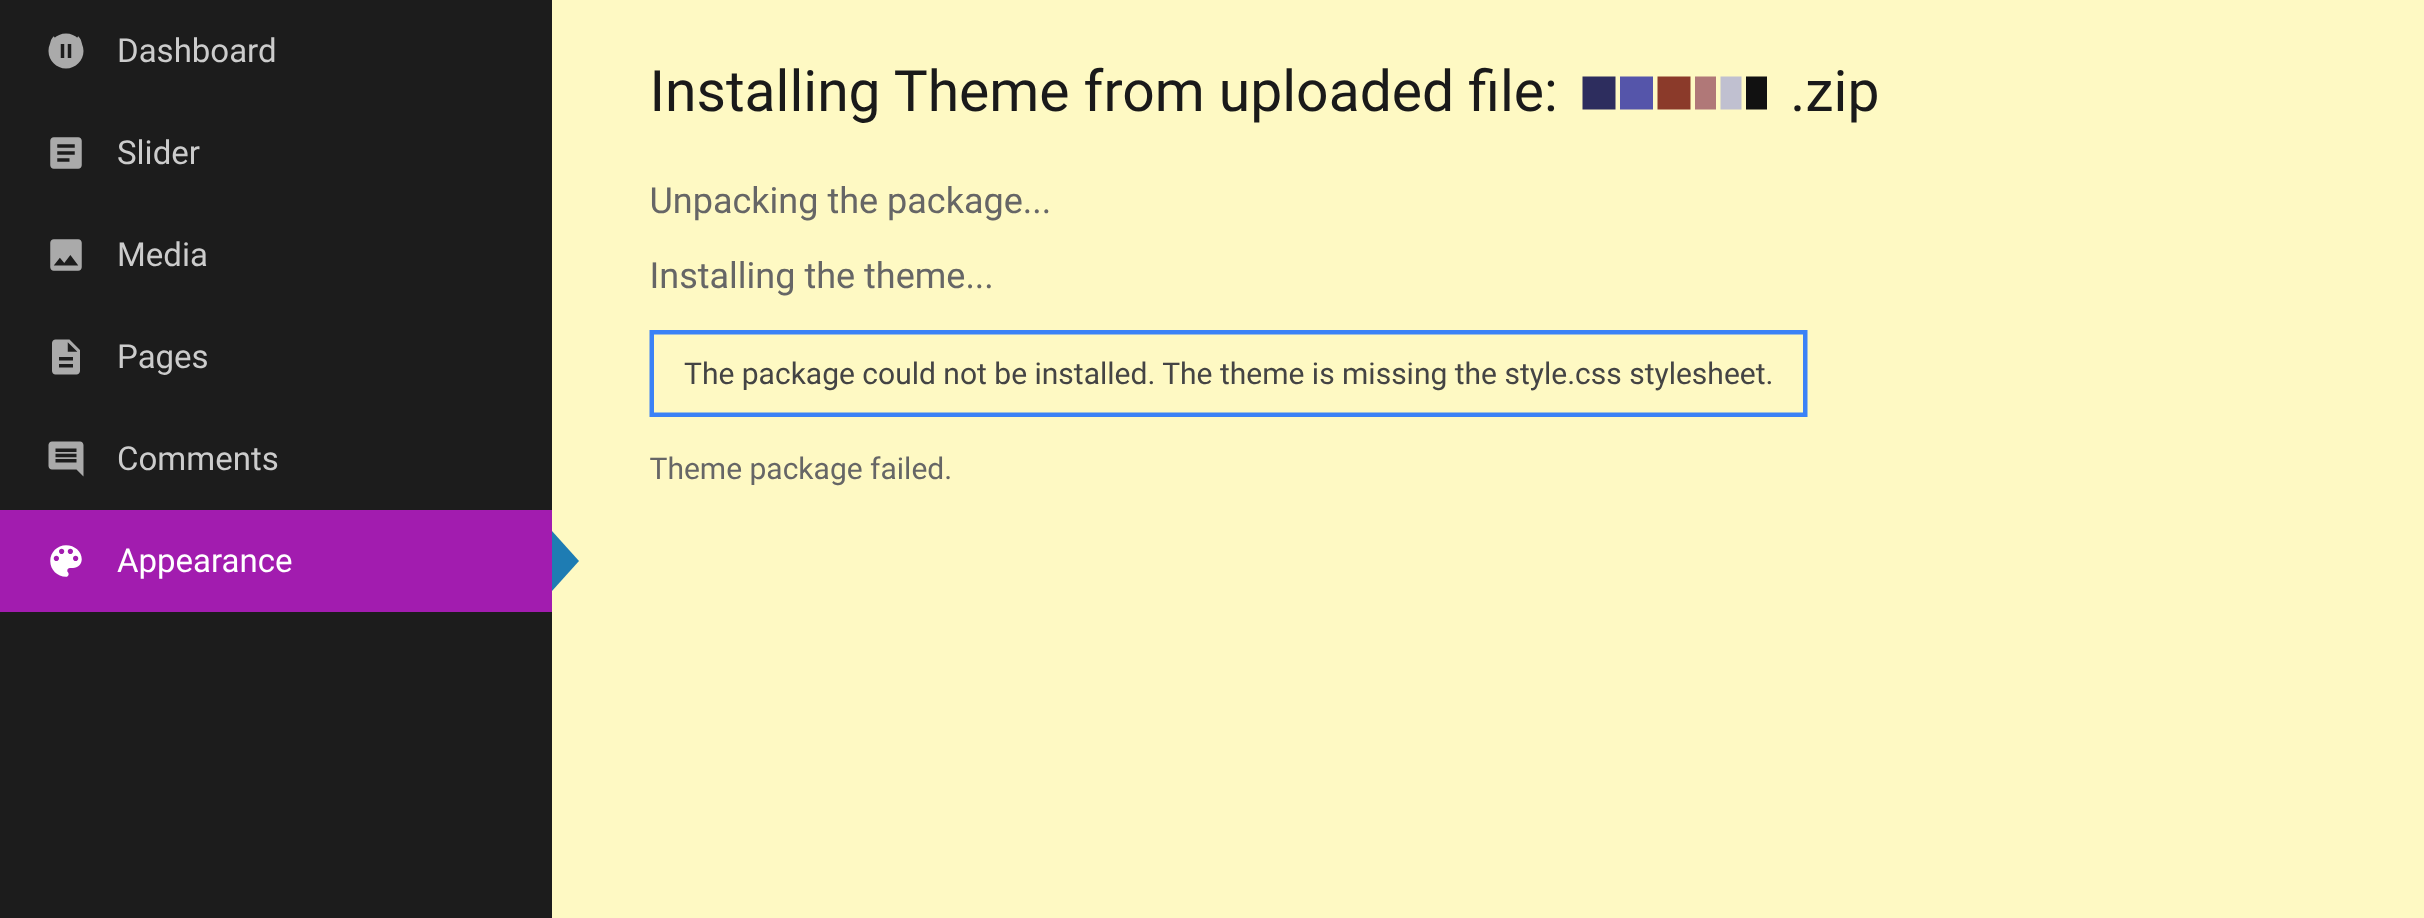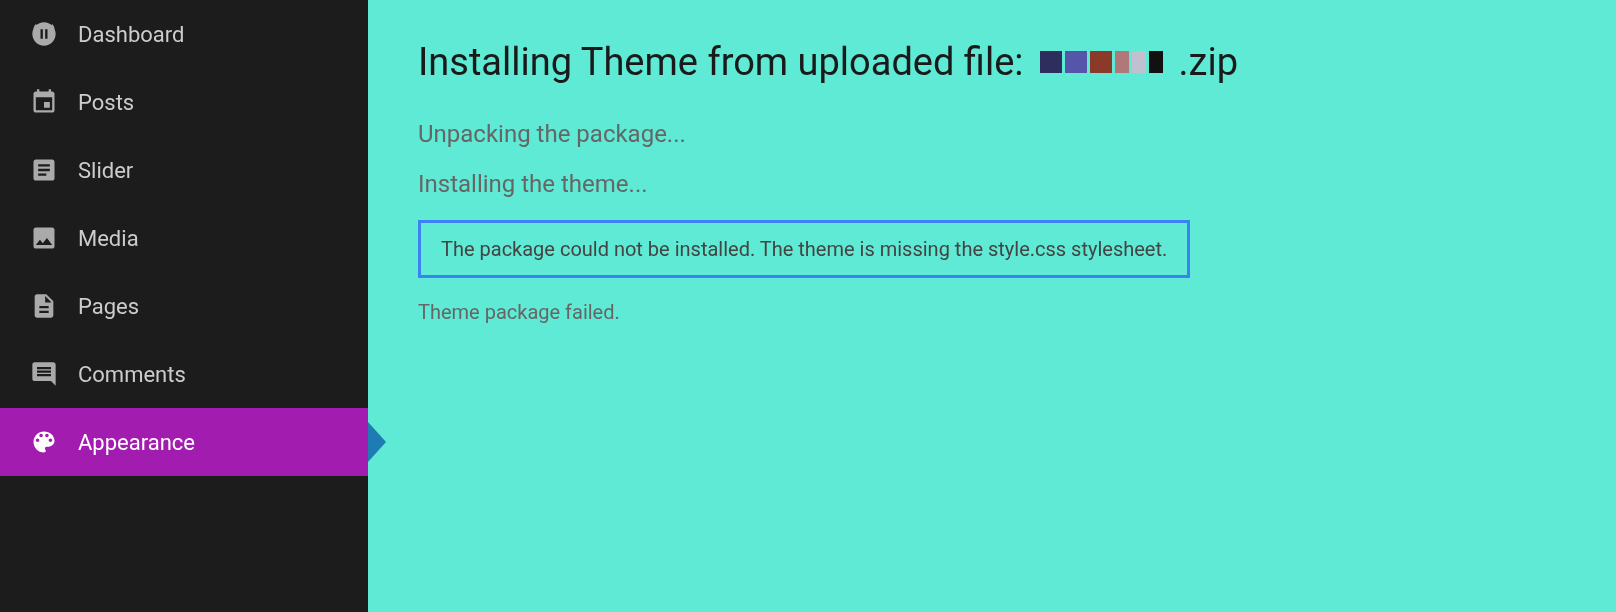--- a/index.html
+++ b/index.html
@@ -62,22 +62,22 @@
       border-left: 18px solid #1e7cb3;
     }
 
     .sidebar-item.active {
       position: relative;
     }
 
     
     .main-content {
       flex: 1;
-      background-color: #5eead4;
-      padding: 40px 50px;
+      background-color: #fef9c3;
+      padding: 40px 65px;
       overflow-y: auto;
     }
 
     .page-title {
       font-size: 38px;
       font-weight: 400;
       color: #1a1a1a;
       margin-bottom: 36px;
       display: flex;
       align-items: center;
@@ -140,28 +140,20 @@
     <span class="icon">
       <svg width="28" height="28" viewBox="0 0 24 24">
           <path d="M12 2C6.48 2 2 6.48 2 12s4.48 10 10 10 10-4.48 10-10S17.52 2 12 2zm-1 14H9V8h2v8zm4 0h-2V8h2v8z"></path>
           <circle cx="12" cy="6" r="2"></circle>
           <path d="M5 3.5C3.76 4.72 3 6.27 3 8h2c0-1.1.45-2.1 1.17-2.83L5 3.5zm14 0l-1.17 1.67C18.55 5.9 19 6.9 19 8h2c0-1.73-.76-3.28-2-4.5z"></path>
         </svg>
     </span>
     <span class="label">Dashboard</span>
   </div>
 
-  <div class="sidebar-item">
-    <span class="icon">
-      <svg width="28" height="28" viewBox="0 0 24 24">
-          <path d="M17 12h-5v5h5v-5zM16 1v2H8V1H6v2H5c-1.11 0-1.99.9-1.99 2L3 19c0 1.1.89 2 2 2h14c1.1 0 2-.9 2-2V5c0-1.1-.9-2-2-2h-1V1h-2zm3 18H5V8h14v11z"></path>
-        </svg>
-    </span>
-    <span class="label">Posts</span>
-  </div>
 
   <div class="sidebar-item">
     <span class="icon">
       <svg width="28" height="28" viewBox="0 0 24 24">
           <path d="M19 3H5c-1.1 0-2 .9-2 2v14c0 1.1.9 2 2 2h14c1.1 0 2-.9 2-2V5c0-1.1-.9-2-2-2zm-5 14H7v-2h7v2zm3-4H7v-2h10v2zm0-4H7V7h10v2z"></path>
         </svg>
     </span>
     <span class="label">Slider</span>
   </div>
 

